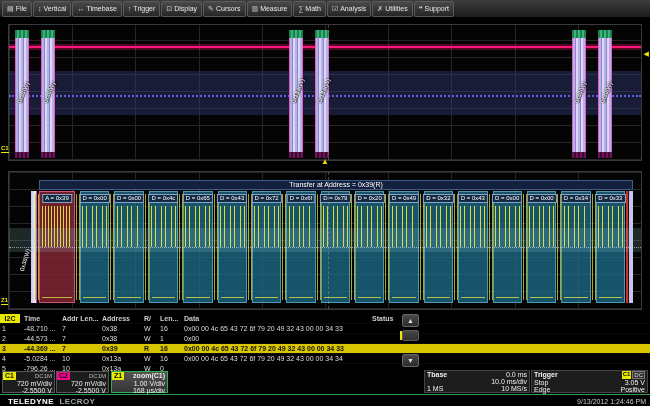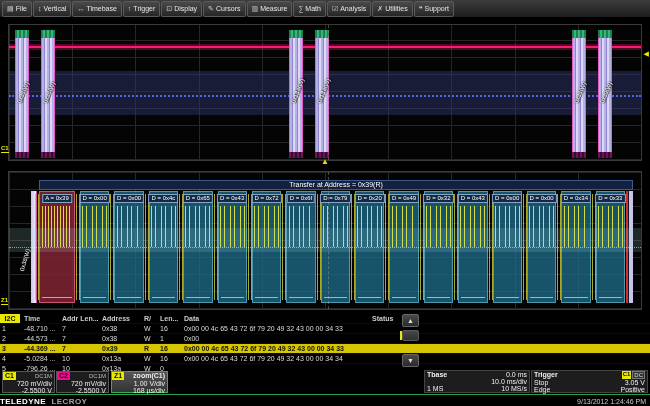--- a/index.html
+++ b/index.html
@@ -104,21 +104,21 @@
   #tbase-box{left:424px;width:106px;}
   #trig-box{left:531px;width:117px;}
   .irow{display:flex;justify-content:space-between;line-height:7px;padding:0 2px;}
   .irow b{font-weight:bold;}
   .trig-chips{display:flex;gap:1px;}
   .chip-c1{background:#e8e800;color:#101000;font-weight:bold;padding:0 1px;font-size:6px;line-height:7px;}
   .chip-dc{background:#333;border:1px solid #777;color:#ddd;padding:0 1px;font-size:6px;line-height:6px;}
   
   #footer{position:absolute;left:0;top:394px;width:650px;height:12px;background:#000;
     border-top:1px solid #2da050;}
-  #brand{position:absolute;left:0;top:2px;font-size:8px;letter-spacing:.4px;color:#fff;}
+  #brand{position:absolute;left:8px;top:2px;font-size:8px;letter-spacing:.4px;color:#fff;}
   #brand .bold{font-weight:bold;}
   #brand .rest{color:#9fa8a8;font-weight:bold;margin-left:3px;}
   #datetime{position:absolute;right:4px;top:3px;font-size:7px;color:#ccc;}
 </style>
 </head>
 <body>
 
 <div id="menu-bar">
     <div class="menu-btn">
       <span class="mi">▤</span>

